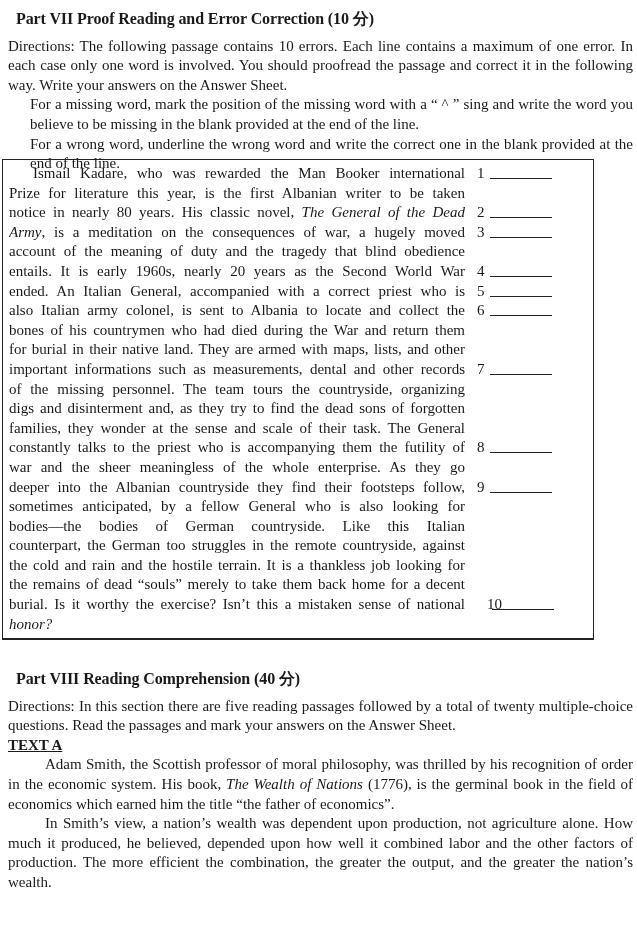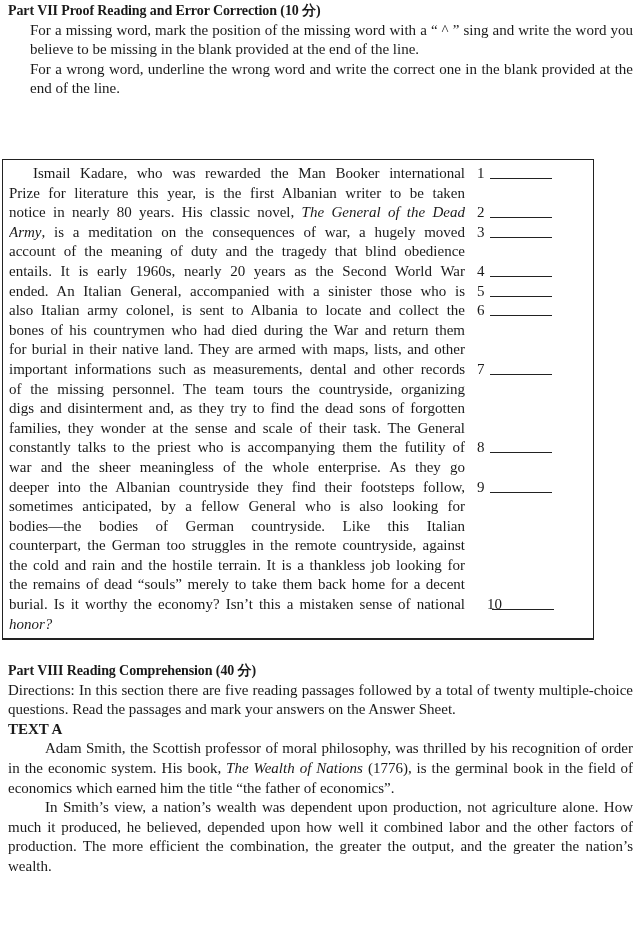--- a/index.html
+++ b/index.html
@@ -3,21 +3,21 @@
 <meta charset="utf-8">
 <style>
   html, body { margin: 0; padding: 0; background: #ffffff; }
   body {
     width: 637px; height: 928px; overflow: hidden; position: relative;
     font-family: "Liberation Serif", "DejaVu Serif", serif;
     color: #1a1a1a; font-size: 15px; line-height: 19.6px;
   }
   .page { position: absolute; left: 8px; top: 1px; width: 625px; }
   h2 {
-    font-size: 14px; font-weight: bold; margin: 0; line-height: 19.6px;
+    font-size: 16px; font-weight: bold; margin: 8px; line-height: 19.6px;
     letter-spacing: -0.1px;
   }
   p { margin: 0; text-align: justify; }
   .indent-block { padding-left: 22px; text-indent: 0; }
   .indent-block p { text-align: justify; }
   .box {
     position: absolute; left: 2px; top: 159px; width: 592px; height: 481px;
     border: 1.5px solid #222; border-bottom-width: 2.5px; box-sizing: border-box;
   }
   .box-lines { position: absolute; left: 6px; top: 4px; }
@@ -33,27 +33,28 @@
   .num { position: absolute; left: 468px; }
   .blank {
     position: absolute; left: 481px; top: 14px; width: 62px; height: 0;
     border-bottom: 1.4px solid #222;
   }
   .num.two { left: 478px; }
   .blank.two { left: 483px; }
   i { font-style: italic; }
   .part8 { position: absolute; left: 8px; top: 661px; width: 625px; }
   .para { text-indent: 37px; }
-  .bold { font-weight: bold; }
+  .bold { font-weight: bold; text-decoration: underline; }
 </style>
 </head>
 <body>
 
 <div class="page">
   <h2>Part VII Proof Reading and Error Correction (10 分)</h2>
+  <p>Directions: The following passage contains 10 errors. Each line contains a maximum of one error. In each case only one word is involved. You should proofread the passage and correct it in the following way. Write your answers on the Answer Sheet.</p>
   <div class="indent-block">
     <p>For a missing word, mark the position of the missing word with a “ ^ ” sing and write the word you believe to be missing in the blank provided at the end of the line.</p>
     <p style="text-indent:0; padding-left:0;">For a wrong word, underline the wrong word and write the correct one in the blank provided at the end of the line.</p>
   </div>
 </div>
 
 <div class="box">
   <div class="box-lines" id="box-lines">
       <div class="line">
         <span class="line-text first">Ismail Kadare, who was rewarded the Man Booker international</span>
@@ -75,21 +76,21 @@
       </div>
       <div class="line">
         <span class="line-text">account of the meaning of duty and the tragedy that blind obedience</span>
       </div>
       <div class="line">
         <span class="line-text">entails. It is early 1960s, nearly 20 years as the Second World War</span>
         <span class="num">4</span>
         <span class="blank"></span>
       </div>
       <div class="line">
-        <span class="line-text">ended. An Italian General, accompanied with a sinister those who is</span>
+        <span class="line-text">ended. An Italian General, accompanied with a correct priest who is</span>
         <span class="num">5</span>
         <span class="blank"></span>
       </div>
       <div class="line">
         <span class="line-text">also Italian army colonel, is sent to Albania to locate and collect the</span>
         <span class="num">6</span>
         <span class="blank"></span>
       </div>
       <div class="line">
         <span class="line-text">bones of his countrymen who had died during the War and return them</span>
@@ -133,21 +134,21 @@
       <div class="line">
         <span class="line-text">counterpart, the German too struggles in the remote countryside, against</span>
       </div>
       <div class="line">
         <span class="line-text">the cold and rain and the hostile terrain. It is a thankless job looking for</span>
       </div>
       <div class="line">
         <span class="line-text">the remains of dead “souls” merely to take them back home for a decent</span>
       </div>
       <div class="line">
-        <span class="line-text">burial. Is it worthy the economy? Isn’t this a mistaken sense of national</span>
+        <span class="line-text">burial. Is it worthy the exercise? Isn’t this a mistaken sense of national</span>
         <span class="num two">10</span>
         <span class="blank two"></span>
       </div>
       <div class="line">
         <span class="line-text last">honor?</span>
       </div>
     </div>
 </div>
 
 <div class="part8">

